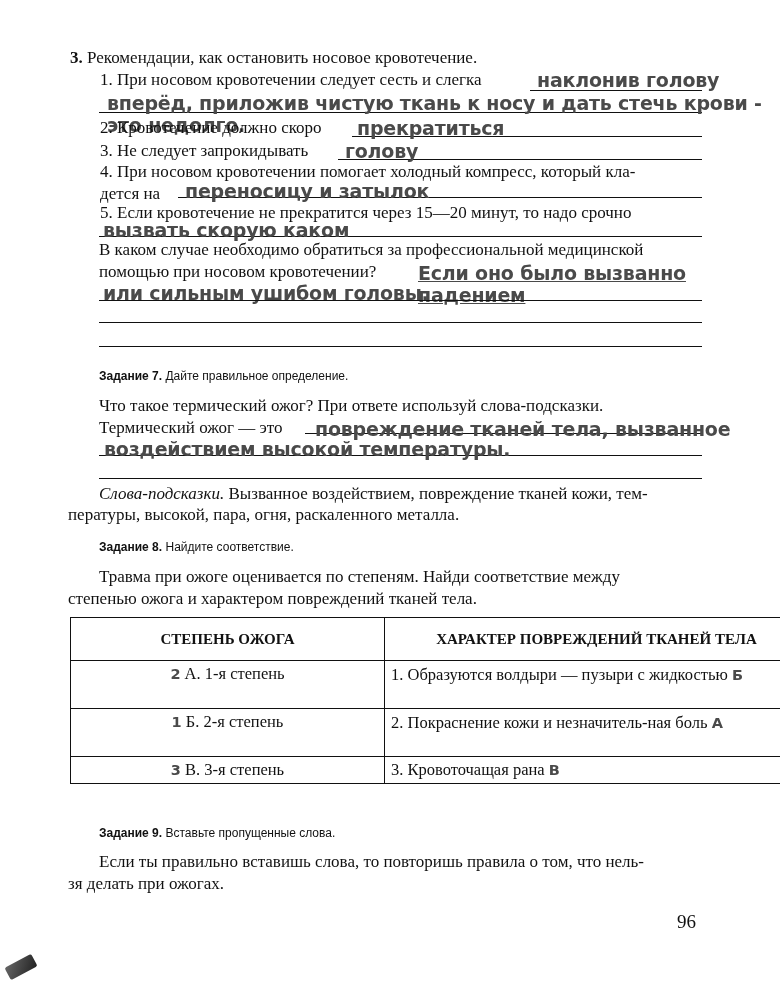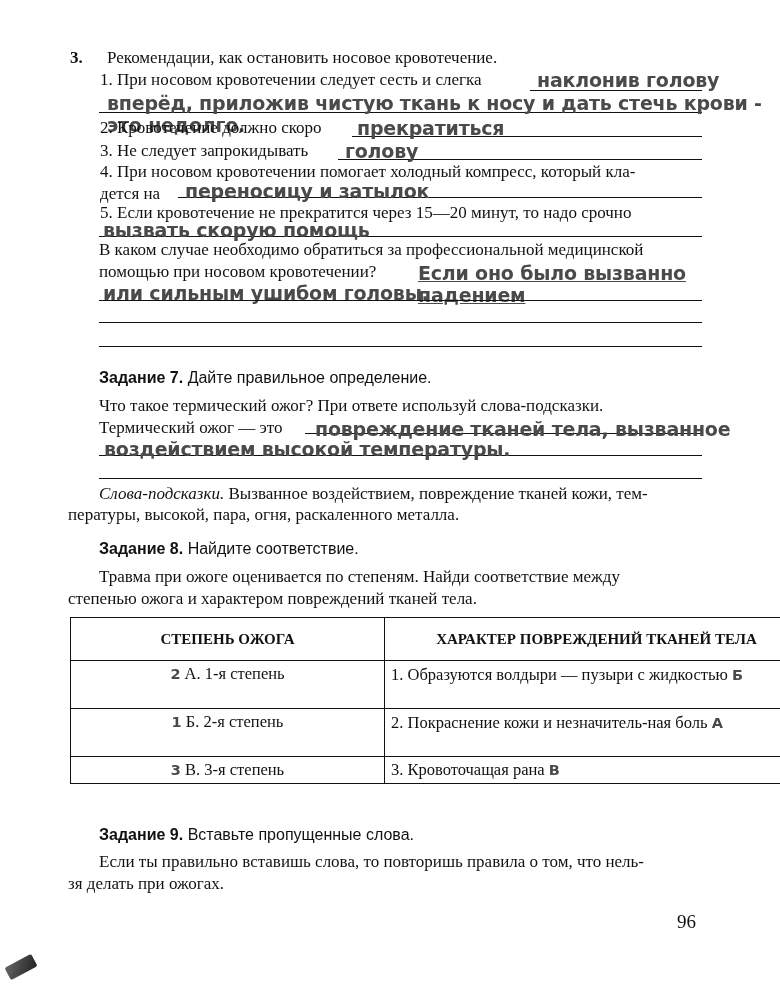--- a/index.html
+++ b/index.html
@@ -3,36 +3,36 @@
 <meta charset="utf-8">
 <style>
   html, body { margin: 0; padding: 0; background: #ffffff; }
   body { width: 780px; height: 992px; position: relative; overflow: hidden; color: #111; }
   .serif { font-family: "Liberation Serif", "DejaVu Serif", serif; }
   .sans { font-family: "Liberation Sans", "DejaVu Sans", sans-serif; }
   .ans { font-family: "DejaVu Sans", "Liberation Sans", sans-serif; font-weight: bold; color: #4a4a4a; font-size: 19px; letter-spacing: -0.2px; }
   .abs { position: absolute; }
   .line { position: absolute; height: 0; border-top: 1.2px solid #111; }
   .txt { font-size: 17px; line-height: 20px; white-space: nowrap; }
-  .heading { font-size: 16px; }
+  .heading { font-size: 12px; }
   .heading b { font-weight: bold; }
   table.match { position: absolute; left: 70px; top: 617px; width: 739px; border-collapse: collapse; font-family: "Liberation Serif", serif; font-size: 16.5px; }
   table.match td, table.match th { border: 1.3px solid #111; padding: 3px 6px; vertical-align: top; }
   table.match th { font-weight: bold; font-size: 15px; text-align: center; vertical-align: middle; line-height: 18px; }
   table.match td.deg { text-align: center; width: 301px; }
   .mk { font-family: "DejaVu Sans", sans-serif; font-weight: bold; color: #4a4a4a; font-size: 14.5px; }
   .pagenum { font-size: 19px; }
   .eraser { position: absolute; left: 6px; top: 960px; width: 30px; height: 14px; background: linear-gradient(135deg, #666, #222); transform: rotate(-28deg); border-radius: 2px; }
 </style>
 </head>
 <body>
 
 <div class="abs serif txt" style="left:70px; top:48px;">
   <b>3.</b>
-  <span style="margin-left:20px;">Рекомендации, как остановить носовое кровотечение.</span>
+  <span style="margin-left:0;">Рекомендации, как остановить носовое кровотечение.</span>
 </div>
 
 <div class="abs serif txt" style="left:100px; top:70px;">1. При носовом кровотечении следует сесть и слегка</div>
 <div class="line" style="left:530px; top:90px; width:172px;"></div>
 <div class="abs ans" style="left:537px; top:69px;">наклонив голову</div>
 <div class="line" style="left:99px; top:112px; width:603px;"></div>
 <div class="abs ans" style="left:107px; top:92px;">вперёд, приложив чистую ткань к носу и дать стечь крови - это недолго.</div>
 
 <div class="abs serif txt" style="left:100px; top:118px;">2. Кровотечение должно скоро</div>
 <div class="line" style="left:352px; top:136px; width:350px;"></div>
@@ -42,21 +42,21 @@
 <div class="line" style="left:338px; top:159px; width:364px;"></div>
 <div class="abs ans" style="left:345px; top:140px;">голову</div>
 
 <div class="abs serif txt" style="left:100px; top:162px;">4. При носовом кровотечении помогает холодный компресс, который кла-</div>
 <div class="abs serif txt" style="left:100px; top:184px;">дется на</div>
 <div class="line" style="left:178px; top:197px; width:524px;"></div>
 <div class="abs ans" style="left:185px; top:180px;">переносицу и затылок</div>
 
 <div class="abs serif txt" style="left:100px; top:203px;">5. Если кровотечение не прекратится через 15—20 минут, то надо срочно</div>
 <div class="line" style="left:99px; top:236px; width:603px;"></div>
-<div class="abs ans" style="left:103px; top:219px;">вызвать скорую помощь</div>
+<div class="abs ans" style="left:103px; top:219px;">вызвать скорую каком</div>
 
 <div class="abs serif txt" style="left:99px; top:240px;">В каком случае необходимо обратиться за профессиональной медицинской</div>
 <div class="abs serif txt" style="left:99px; top:262px;">помощью при носовом кровотечении?</div>
 <div class="abs ans" style="left:418px; top:262px; text-decoration: underline;">Если оно было вызванно падением</div>
 <div class="abs ans" style="left:103px; top:282px;">или сильным ушибом головы.</div>
 <div class="line" style="left:99px; top:300px; width:603px;"></div>
 <div class="line" style="left:99px; top:322px; width:603px;"></div>
 <div class="line" style="left:99px; top:346px; width:603px;"></div>
 
 <div class="abs sans heading" style="left:99px; top:369px;">

